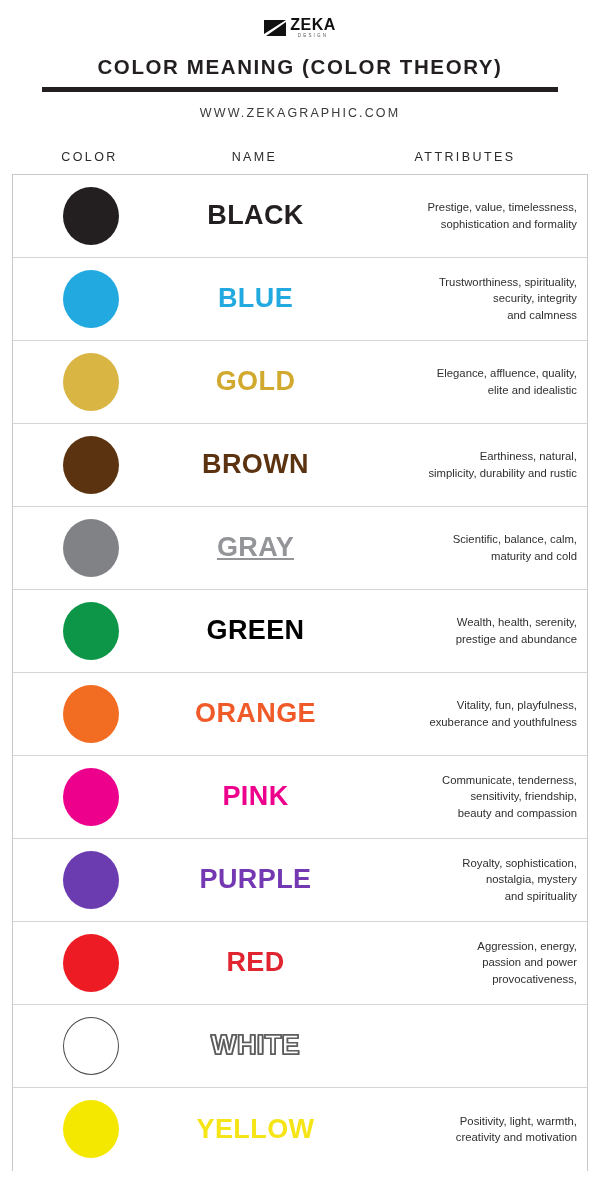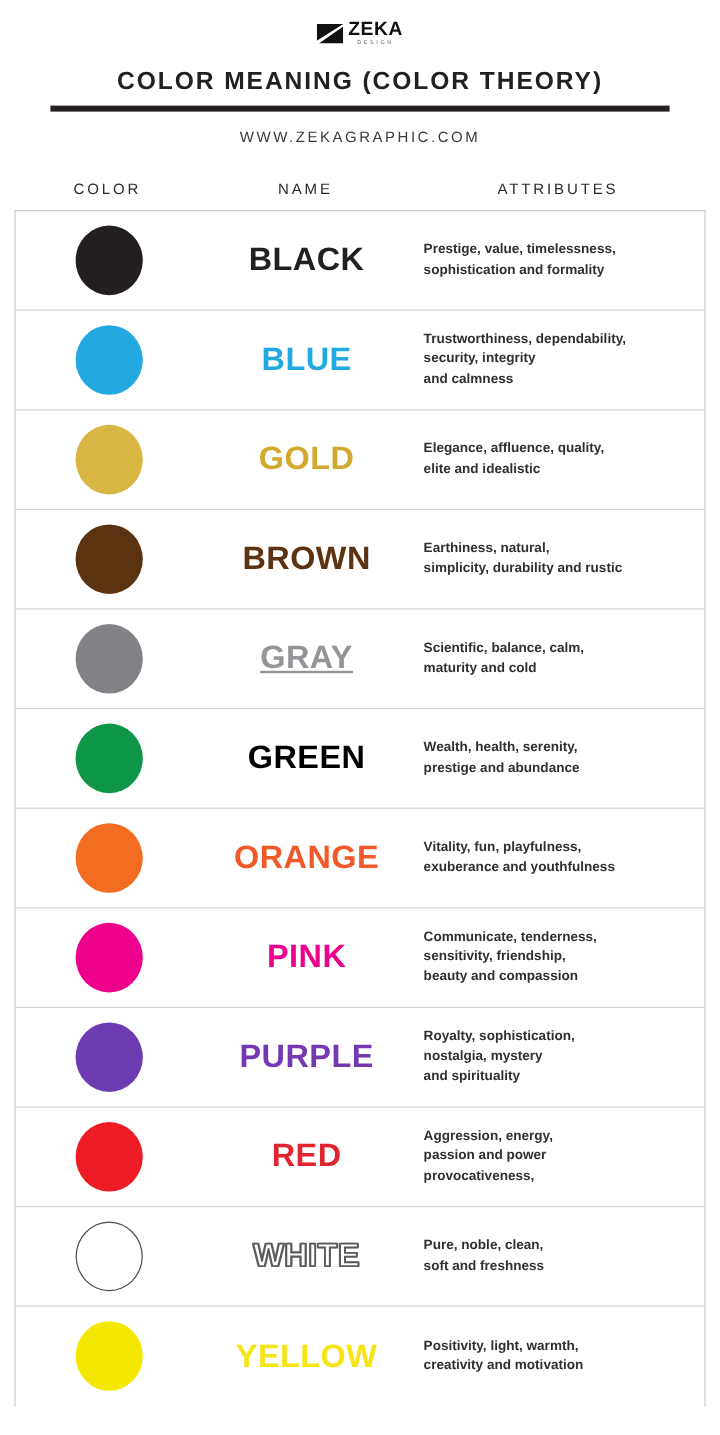--- a/index.html
+++ b/index.html
@@ -140,23 +140,23 @@
     color: #ffffff;
     -webkit-text-stroke: 1.4px #5a5a5a;
     text-shadow:
       -1px -1px 0 #6e6e6e,  1px -1px 0 #6e6e6e,
       -1px  1px 0 #6e6e6e,  1px  1px 0 #6e6e6e;
   }
 
   .cell-attr {
     width: 244px;
     flex: 0 0 244px;
-    text-align: left;
+    text-align: right;
     font-size: 11.3px;
-    font-weight: bold;
+    font-weight: normal;
     line-height: 1.42;
     color: #2f2f2f;
     padding: 0 10px;
     box-sizing: border-box;
   }
   .attr-line { display: block; }
 </style>
 </head>
 <body>
 
@@ -196,21 +196,21 @@
         <span class="attr-line">Prestige, value, timelessness,</span>
         <span class="attr-line">sophistication and formality</span>
       </div>
     </div>
     <div class="row">
       <div class="cell-swatch">
         <div class="swatch" style="background: rgb(34, 169, 224);"></div>
       </div>
       <div class="cell-name" style="color: rgb(34, 169, 224);">BLUE</div>
       <div class="cell-attr">
-        <span class="attr-line">Trustworthiness, dependability,</span>
+        <span class="attr-line">Trustworthiness, spirituality,</span>
         <span class="attr-line">security, integrity</span>
         <span class="attr-line">and calmness</span>
       </div>
     </div>
     <div class="row">
       <div class="cell-swatch">
         <div class="swatch" style="background: rgb(217, 181, 68);"></div>
       </div>
       <div class="cell-name" style="color: rgb(210, 169, 47);">GOLD</div>
       <div class="cell-attr">
@@ -289,24 +289,20 @@
         <span class="attr-line">Aggression, energy,</span>
         <span class="attr-line">passion and power</span>
         <span class="attr-line">provocativeness,</span>
       </div>
     </div>
     <div class="row">
       <div class="cell-swatch">
         <div class="swatch outline"></div>
       </div>
       <div class="cell-name outline-text">WHITE</div>
-      <div class="cell-attr">
-        <span class="attr-line">Pure, noble, clean,</span>
-        <span class="attr-line">soft and freshness</span>
-      </div>
     </div>
     <div class="row">
       <div class="cell-swatch">
         <div class="swatch" style="background: rgb(245, 232, 0);"></div>
       </div>
       <div class="cell-name" style="color: rgb(245, 229, 22);">YELLOW</div>
       <div class="cell-attr">
         <span class="attr-line">Positivity, light, warmth,</span>
         <span class="attr-line">creativity and motivation</span>
       </div>

